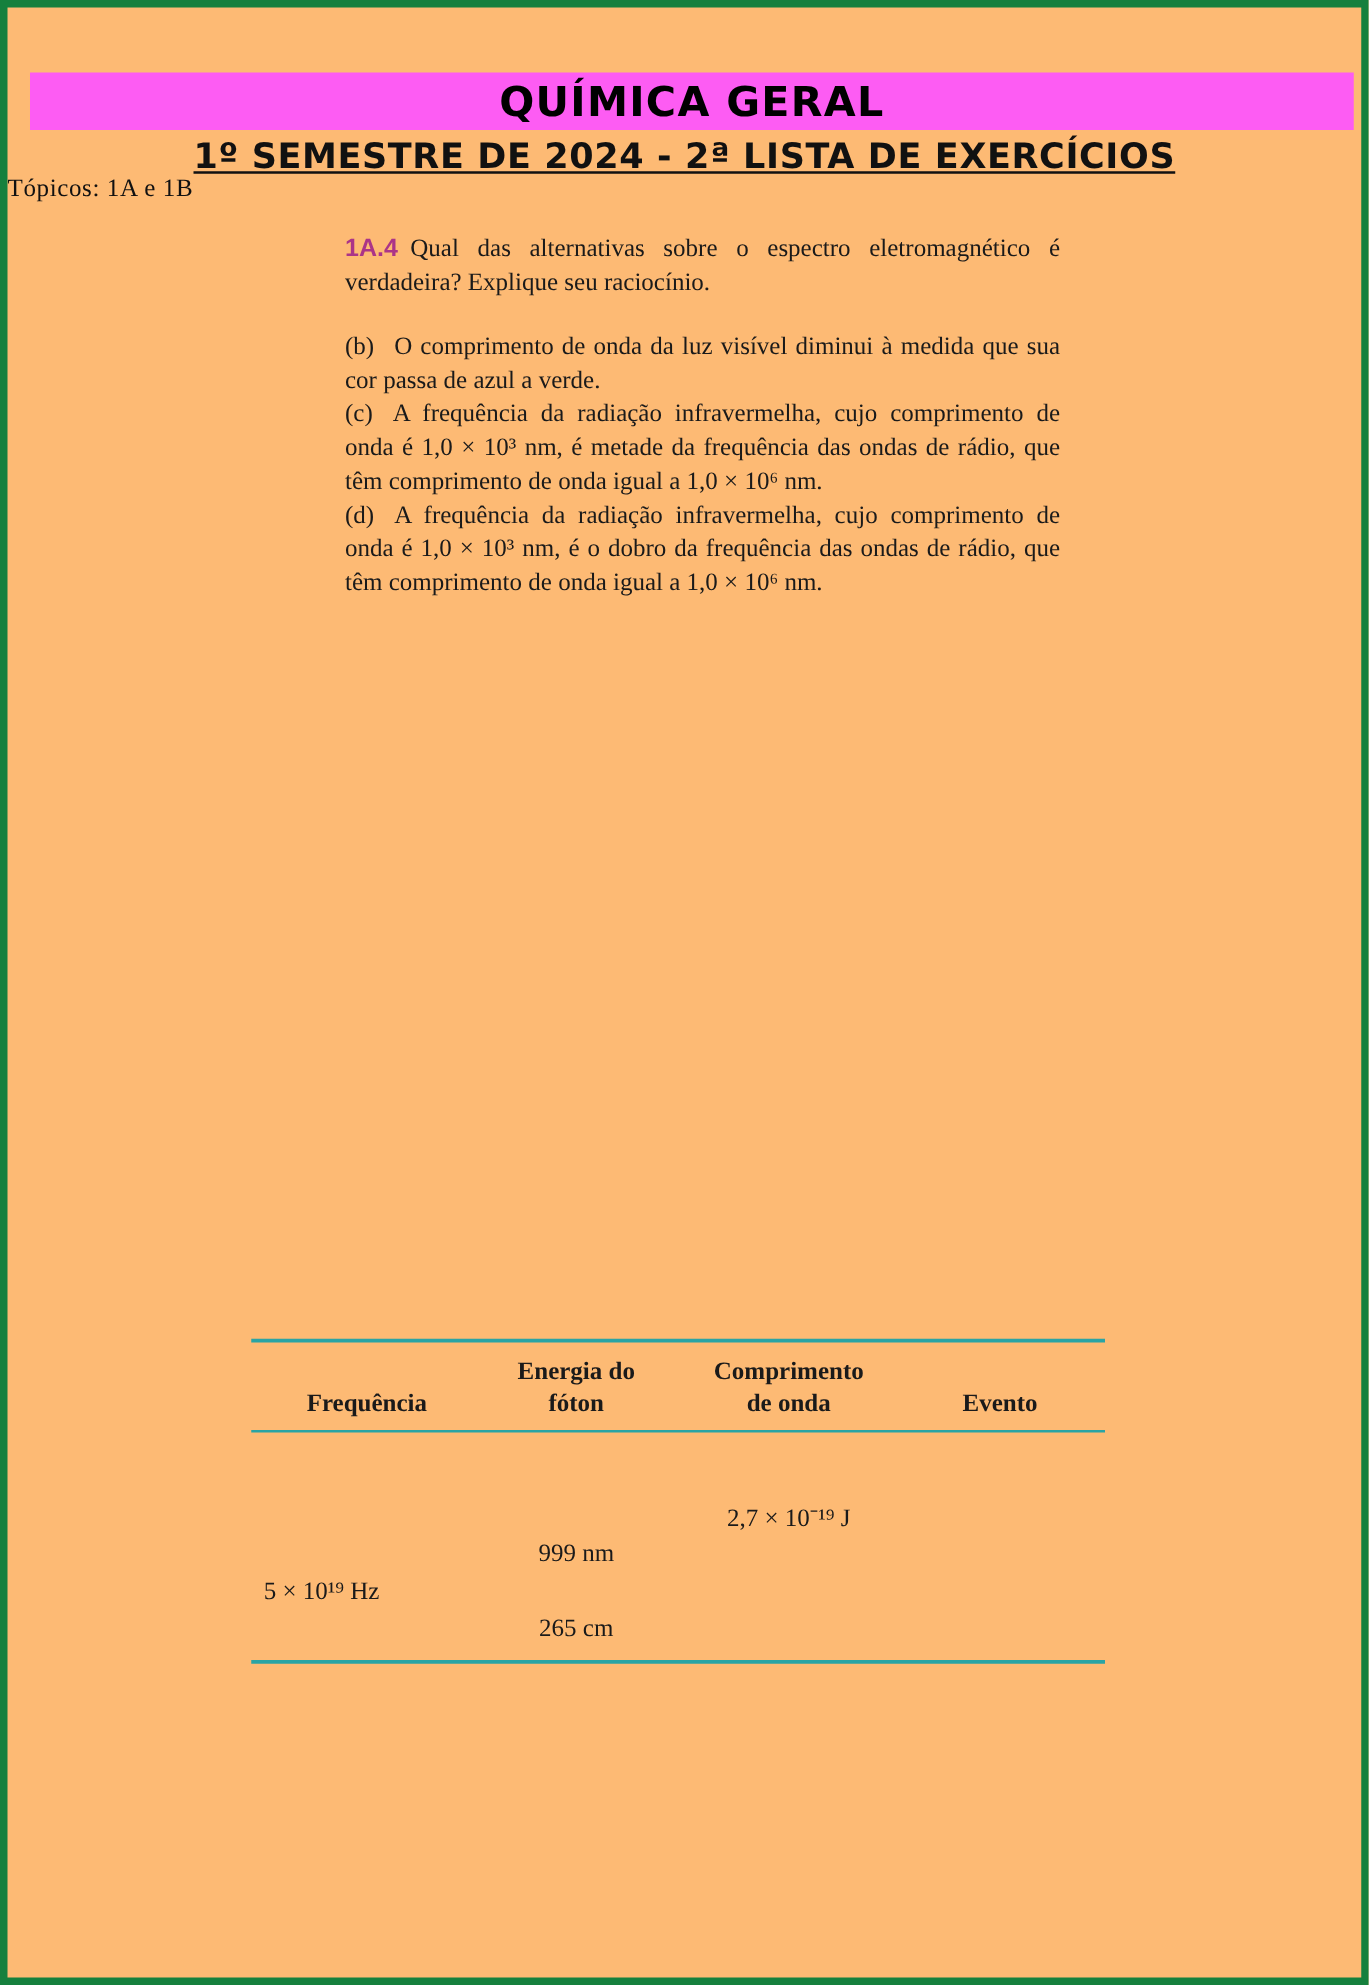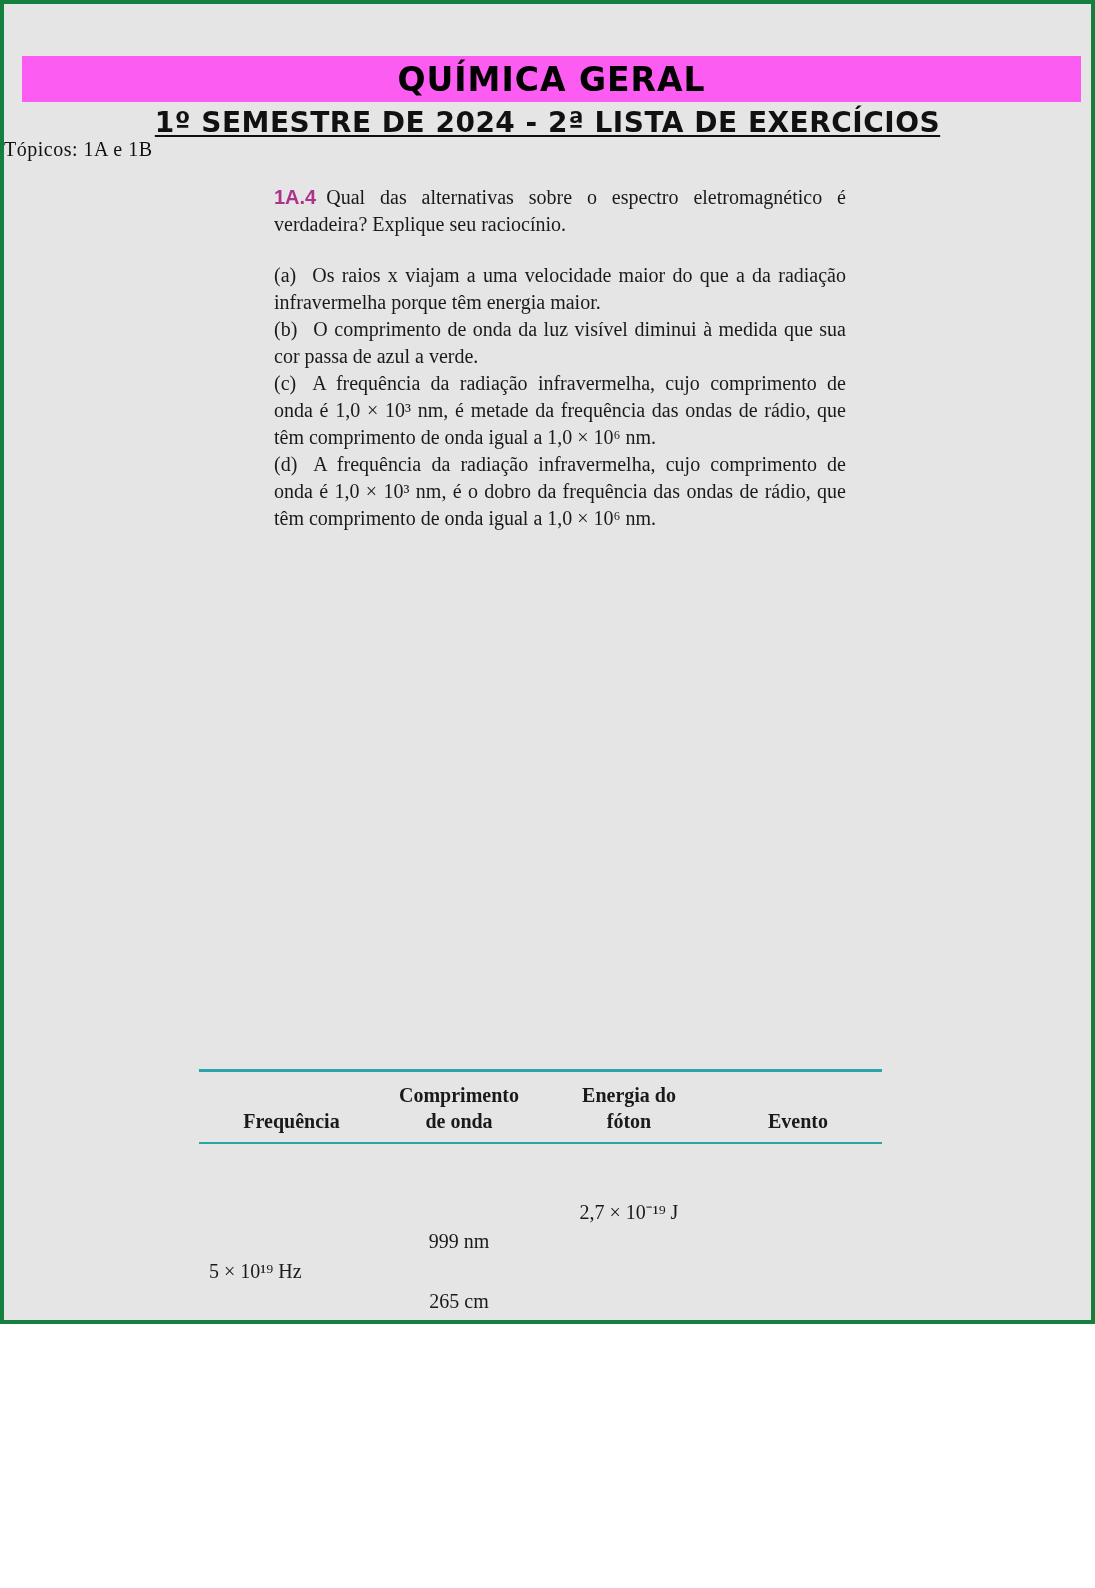--- a/index.html
+++ b/index.html
@@ -5,24 +5,24 @@
   :root{
     --banner: #fd5cf3;
     --accent: #2aa4a4;
     --question-number: #ab3488;
   }
   *{ box-sizing: border-box; }
   html,body{ margin:0; padding:0; background:#fff; }
   .page{
     position:relative;
     width:1095px;
-    height:1324px;
+    height:1588px;
     margin:0 auto;
-    background:#e5e5e5;
-    border:4px solid #15803d;
+    background:#fdba74;
+    border:6px solid #15803d;
     overflow:hidden;
     font-family:"Liberation Serif", serif;
     color:#1a1a1a;
   }
 
   
   .banner{
     position:absolute;
     left:18px; top:52px;
     width:1059px; height:46px;
@@ -126,38 +126,35 @@
 
   <div class="subtitle">1º SEMESTRE DE 2024 - 2ª LISTA DE EXERCÍCIOS</div>
   <div class="topics">Tópicos:  1A e 1B</div>
 
   <div class="question">
     <p class="q-text">
       <span class="qnum">1A.4</span><span>Qual das alternativas sobre o espectro eletromagnético é verdadeira? Explique seu raciocínio.</span>
     </p>
 
     <p class="option">
-      <span class="opt-label">(a)</span><span>Os raios x viajam a uma velocidade maior do que a da radiação infravermelha porque têm energia maior.</span>
-    </p>
-    <p class="option">
       <span class="opt-label">(b)</span><span>O comprimento de onda da luz visível diminui à medida que sua cor passa de azul a verde.</span>
     </p>
     <p class="option">
       <span class="opt-label">(c)</span><span>A frequência da radiação infravermelha, cujo comprimento de onda é 1,0 × 10³ nm, é metade da frequência das ondas de rádio, que têm comprimento de onda igual a 1,0 × 10⁶ nm.</span>
     </p>
     <p class="option">
       <span class="opt-label">(d)</span><span>A frequência da radiação infravermelha, cujo comprimento de onda é 1,0 × 10³ nm, é o dobro da frequência das ondas de rádio, que têm comprimento de onda igual a 1,0 × 10⁶ nm.</span>
     </p>
   </div>
 
   <div class="table">
     <div class="t-head">
       <div class="th th-1">Frequência</div>
+      <div class="th th-3">Energia do fóton</div>
       <div class="th th-2">Comprimento de onda</div>
-      <div class="th th-3">Energia do fóton</div>
       <div class="th th-4">Evento</div>
     </div>
 
     <div class="t-body">
       <div class="t-row">
         <div class="td-1"></div>
         <div class="td-2"></div>
         <div class="td-3">2,7 × 10⁻¹⁹ J</div>
         <div class="td-4"></div>
       </div>

